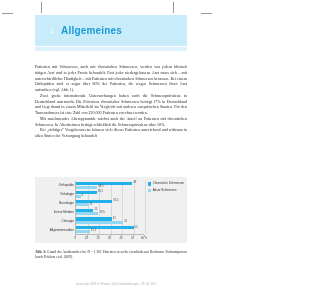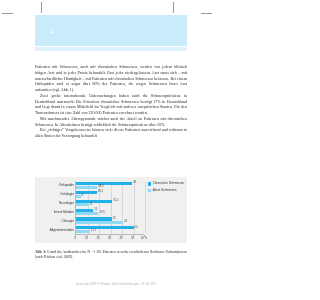--- a/index.html
+++ b/index.html
@@ -119,20 +119,21 @@
 <div class="cropmark cm-tl-v"></div>
 <div class="cropmark cm-tl-h"></div>
 <div class="cropmark cm-tr-v"></div>
 <div class="cropmark cm-tr-h"></div>
 
 <div class="page">
 
   <div class="chapter-head">
     <div class="chapter-inner">
       <span class="chapter-num">1</span>
+      <span class="chapter-title">Allgemeines</span>
     </div>
   </div>
   <div class="chapter-rule"></div>
 
   <div class="body-copy">
     <p>Patienten mit Schmerzen, auch mit chronischen Schmerzen, werden von jedem klinisch tätigen Arzt und in jeder Praxis behandelt. Fast jeder niedergelassene Arzt muss sich – mit unterschiedlicher Häufigkeit – mit Patienten mit chronischen Schmerzen befassen. Bei einem Orthopäden sind es sogar über 80% der Patienten, die wegen Schmerzen ihren Arzt aufsuchen (vgl. Abb. 1).</p>
     <p class="indent">Zwei große internationale Untersuchungen haben auch die Schmerzprävalenz in Deutschland untersucht. Die Prävalenz chronischer Schmerzen beträgt 17% in Deutschland und liegt damit in einem Mittelfeld im Vergleich mit anderen europäischen Staaten. Für den Tumorschmerz ist eine Zahl von 220.000 Patienten errechnet worden.</p>
     <p class="indent">Mit zunehmender Alterspyramide wächst auch der Anteil an Patienten mit chronischen Schmerzen. In Altenheimen beträgt schließlich die Schmerzprävalenz über 50%.</p>
     <p class="indent">Bei „richtiger“ Vorgehensweise können viele dieser Patienten ausreichend und wirksam in allen Stufen der Versorgung behandelt</p>
   </div>

